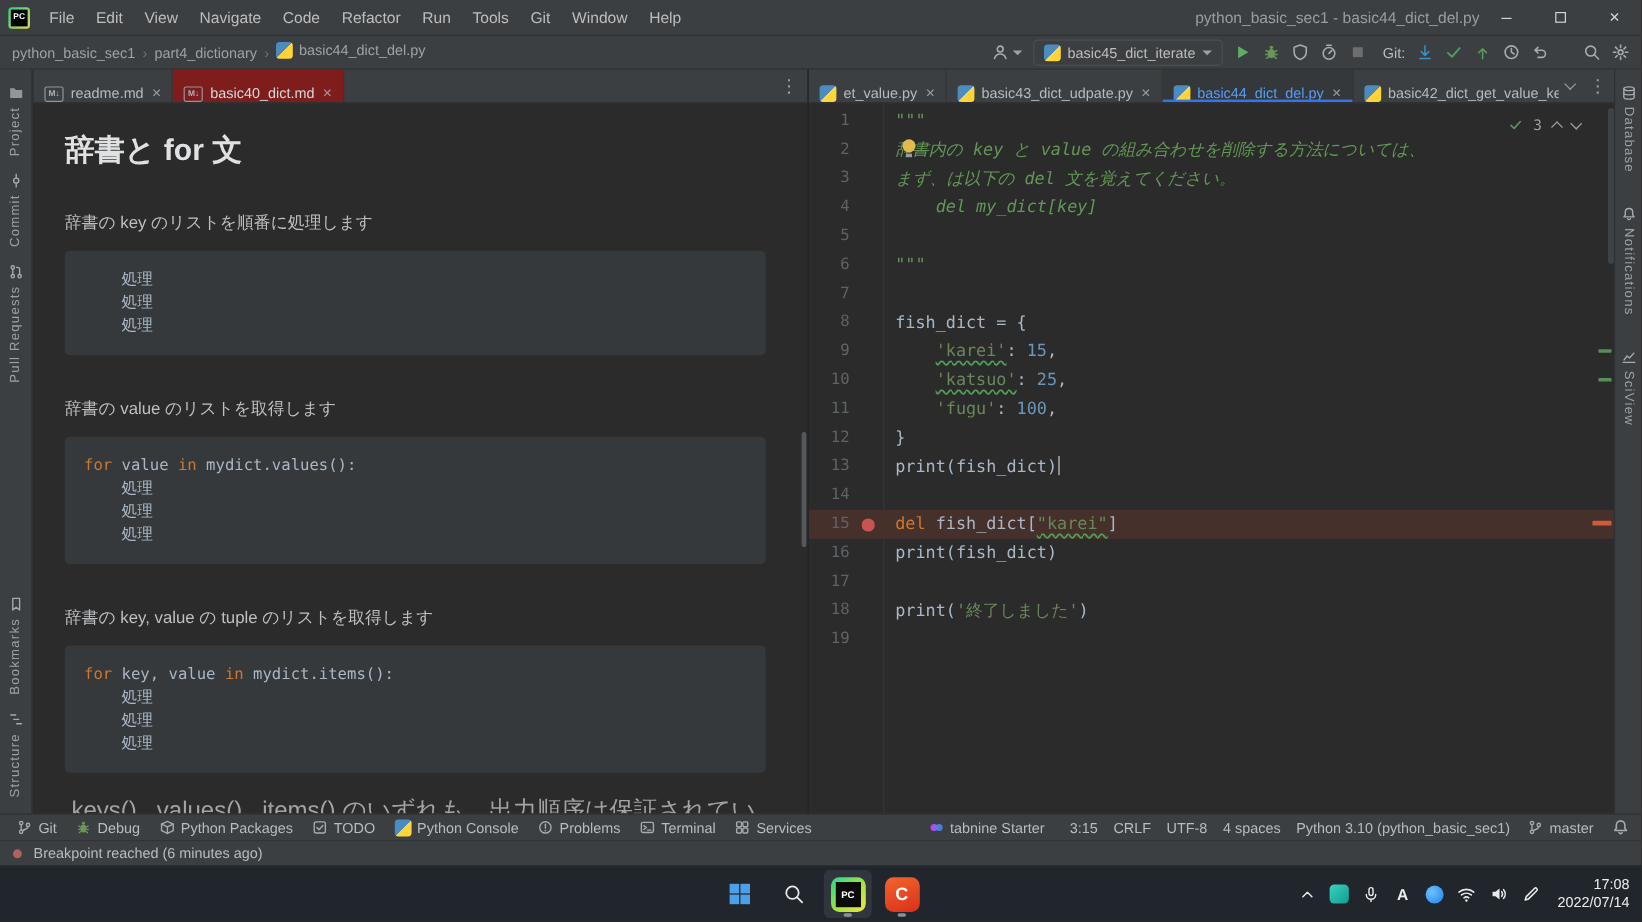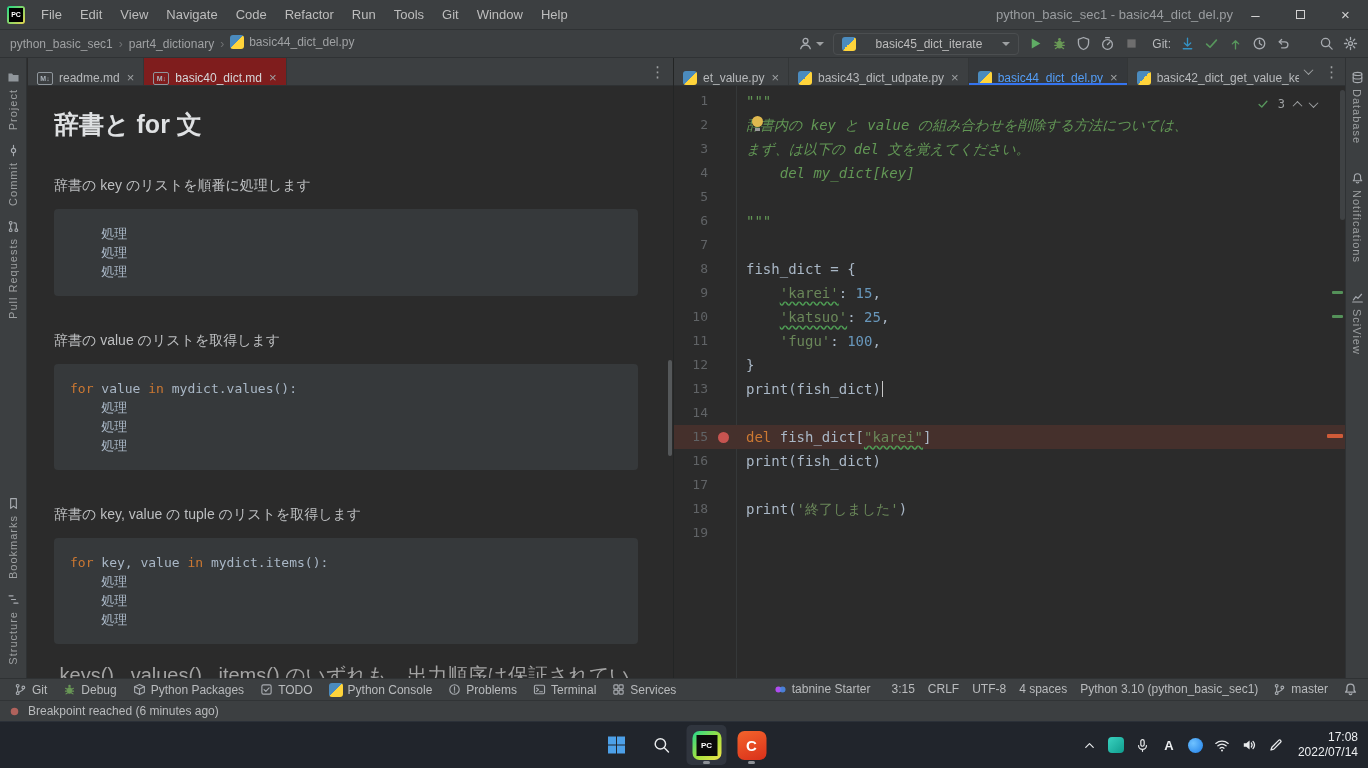--- a/index.html
+++ b/index.html
@@ -29,21 +29,21 @@
   .win-btn{width:45px;height:100%;display:flex;align-items:center;justify-content:center;color:#d2d2d2;font-size:15px}
   .win-btn .sq{width:9px;height:9px;border:1px solid #d2d2d2;display:inline-block}
 
   
   #navbar{position:absolute;top:30px;left:0;right:0;height:28px;background:#3c3f41;border-bottom:1px solid #2f3234;display:flex;align-items:center;padding:0 10px}
   #breadcrumbs{display:flex;align-items:center;gap:6px}
   .crumb{font-size:12px;color:#9fa1a3;white-space:nowrap}
   .crumb-sep{color:#6f7173;font-size:12px}
   #navbar-right{margin-left:auto;display:flex;align-items:center;gap:9px}
   .nb-group{display:flex;align-items:center;gap:3px}
-  .runconfig{display:flex;align-items:center;gap:20px;border:1px solid #4b4e50;border-radius:4px;height:22px;padding:0 8px;font-size:12px;color:#bdbdbd;white-space:nowrap}
+  .runconfig{display:flex;align-items:center;gap:6px;border:1px solid #4b4e50;border-radius:4px;height:22px;padding:0 8px;font-size:12px;color:#bdbdbd;white-space:nowrap}
   .git-label{font-size:12px;color:#b9bbbd;margin-left:4px}
   .sp12{width:10px}
 
   
   #left-strip{position:absolute;top:58px;bottom:90px;left:0;width:27px;background:#3c3f41;border-right:1px solid #2f3234;display:flex;flex-direction:column;align-items:center;padding:6px 0}
   #right-strip{position:absolute;top:58px;bottom:90px;right:0;width:23px;background:#3c3f41;border-left:1px solid #2f3234;display:flex;flex-direction:column;align-items:center;padding:6px 0;gap:14px}
   .strip-btn{display:flex;flex-direction:column;align-items:center;gap:5px;padding:7px 0;color:#9da0a2}
   .vlabel{writing-mode:vertical-rl;font-size:11px;letter-spacing:1px;color:#9da0a2;white-space:nowrap}
   .vlabel.flip{transform:rotate(180deg)}
   .strip-spacer{flex:1}
@@ -93,21 +93,21 @@
   #inspect{position:absolute;top:6px;right:28px;display:flex;align-items:center;gap:9px;color:#9da0a2;font-size:12px}
   .stripe-mark{position:absolute;right:2px;width:11px;height:3px;border-radius:1px}
   .stripe-mark.g{background:#549159}
   .stripe-mark.o{background:#cf5b38;width:16px;height:4px}
   .ed-scroll{position:absolute;right:0;top:4px;width:5px;height:130px;background:#3f4244;border-radius:3px}
 
   
   #toolwinbar{position:absolute;left:0;right:0;bottom:68px;height:22px;background:#3c3f41;border-top:1px solid #2f3234;display:flex;align-items:center;font-size:12px;color:#b9bbbd;padding:0 6px}
   #twb-left{display:flex;align-items:center;height:100%}
   .twb-item{display:flex;align-items:center;gap:5px;padding:0 8px;height:100%;white-space:nowrap}
-  #twb-right{margin-left:auto;display:flex;align-items:flex-start;gap:13px;padding-right:4px}
+  #twb-right{margin-left:auto;display:flex;align-items:center;gap:13px;padding-right:4px}
   #twb-right .plain{white-space:nowrap}
   #statusbar{position:absolute;left:0;right:0;bottom:47px;height:21px;background:#3c3f41;border-top:1px solid #313436;display:flex;align-items:center;padding:0 8px;font-size:12px;color:#b9bbbd;gap:7px}
 
   
   #taskbar{position:absolute;left:0;right:0;bottom:0;height:47px;background:#21252c;border-top:1px solid #2b3038}
   #tb-center{position:absolute;left:50%;top:3px;transform:translateX(-50%);display:flex;align-items:center;gap:5px}
   .tb-btn{width:40px;height:40px;border-radius:5px;display:flex;align-items:center;justify-content:center;position:relative;flex:none}
   .tb-btn.active{background:#30353e}
   .tb-ind{position:absolute;bottom:1px;left:50%;transform:translateX(-50%);width:7px;height:3px;border-radius:2px;background:#8d9196}
   .pcitem{width:29px;height:29px;border-radius:7px;background:linear-gradient(135deg,#22d88f,#a7e23e 55%,#f4e34a);display:flex;align-items:center;justify-content:center}

